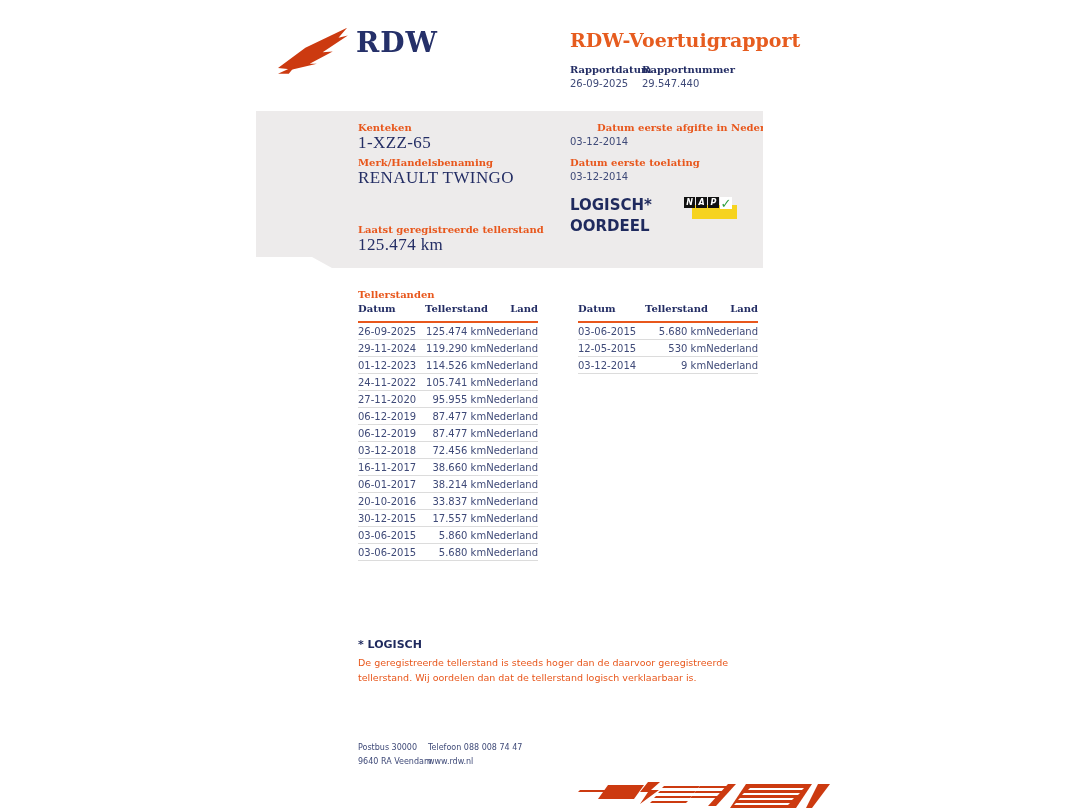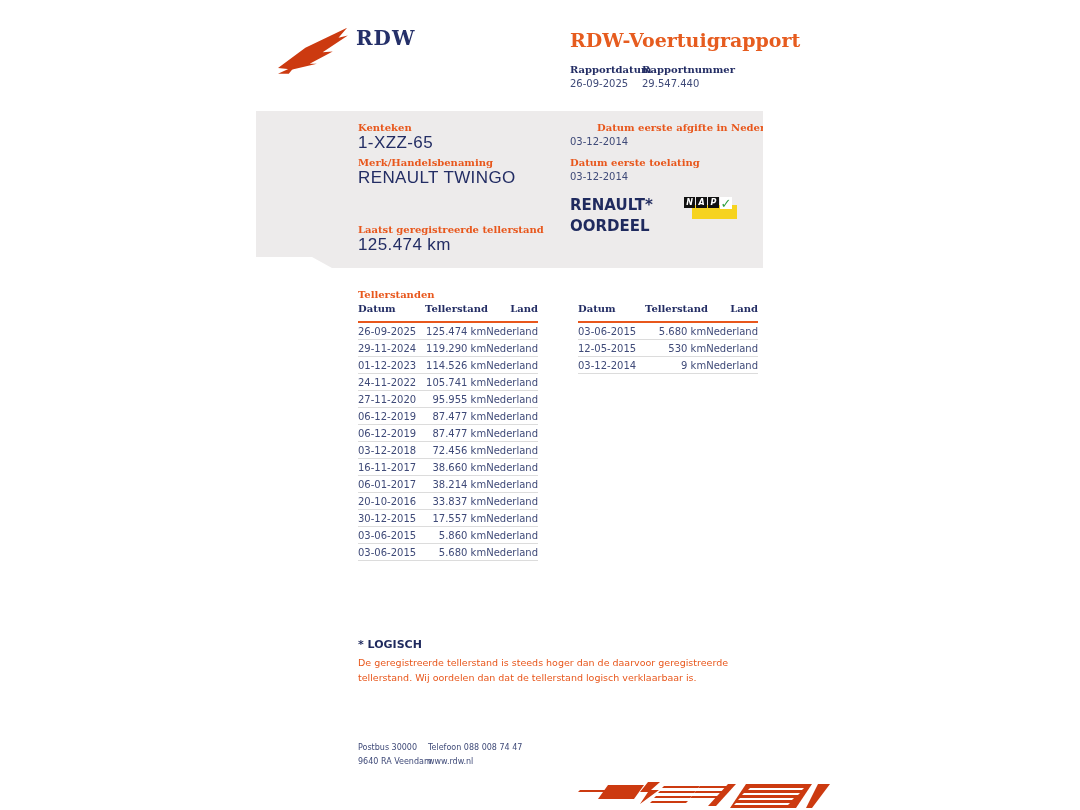--- a/index.html
+++ b/index.html
@@ -6,41 +6,41 @@
   html,body { background:#ffffff; }
   #page {
     position:relative; width:1080px; height:810px; background:#ffffff;
     overflow:hidden; font-family:"DejaVu Sans", sans-serif;
   }
   .abs { position:absolute; }
 
   
   #rdw-wordmark {
     left:356px; top:26px; font-family:"DejaVu Serif", serif; font-weight:bold;
-    font-size:20px; letter-spacing:1px; color:#253069;
+    font-size:28px; letter-spacing:1px; color:#253069;
   }
   #report-title {
     left:570px; top:29px; font-family:"DejaVu Serif", serif; font-weight:bold;
     font-size:19px; color:#e65c1f;
   }
   .hmeta-label {
     font-family:"DejaVu Serif", serif; font-weight:bold; font-size:10px; color:#232d64;
   }
   .hmeta-value { font-size:10px; color:#3f4a78; margin-top:3px; }
 
   
   #summary-panel {
     left:256px; top:111px; width:572px; height:157px; background:#edebeb;
     clip-path: polygon(0 0, 507px 0, 507px 157px, 76px 157px, 56px 146px, 0 146px);
   }
   .olabel {
     font-family:"DejaVu Serif", serif; font-weight:bold; font-size:10px; color:#e8571c;
   }
   .bigval {
-    font-family:Liberation Sans, sans-serif; font-size:17px; color:#232d64; letter-spacing:0.4px;
+    font-family:Liberation Serif, serif; font-size:17px; color:#232d64; letter-spacing:0.4px;
   }
   .smallval { font-size:10px; color:#3f4a78; }
   #oordeel {
     left:314px; top:84px; font-weight:bold; font-size:15px; color:#1f2a5e; line-height:21px;
   }
 
   
   #nap-logo { left:428px; top:85px; width:54px; height:26px; }
   #nap-yellow { position:absolute; left:8px; top:9px; width:45px; height:14px; background:#f6d31f; }
   #nap-squares { position:absolute; left:0; top:1px; display:flex; gap:1px; }
@@ -115,21 +115,21 @@
     <div class="abs olabel" style="left:102px; top:113px;">Laatst geregistreerde tellerstand</div>
     <div class="abs bigval" style="left:102px; top:124px;">125.474 km</div>
 
     <div class="abs olabel" style="left:314px; top:11px;margin-left:27px;">Datum eerste afgifte in Nederland</div>
     <div class="abs smallval" style="left:314px; top:25px;">03-12-2014</div>
 
     <div class="abs olabel" style="left:314px; top:46px;">Datum eerste toelating</div>
     <div class="abs smallval" style="left:314px; top:60px;">03-12-2014</div>
 
     <div id="oordeel" class="abs">
-      <div>RENAULT*</div>
+      <div>LOGISCH*</div>
       <div>OORDEEL</div>
     </div>
 
     <div id="nap-logo" class="abs">
       <div id="nap-yellow"></div>
       <div id="nap-squares">
         <div class="nap-sq">N</div>
         <div class="nap-sq">A</div>
         <div class="nap-sq">P</div>
         <div class="nap-check-sq">

